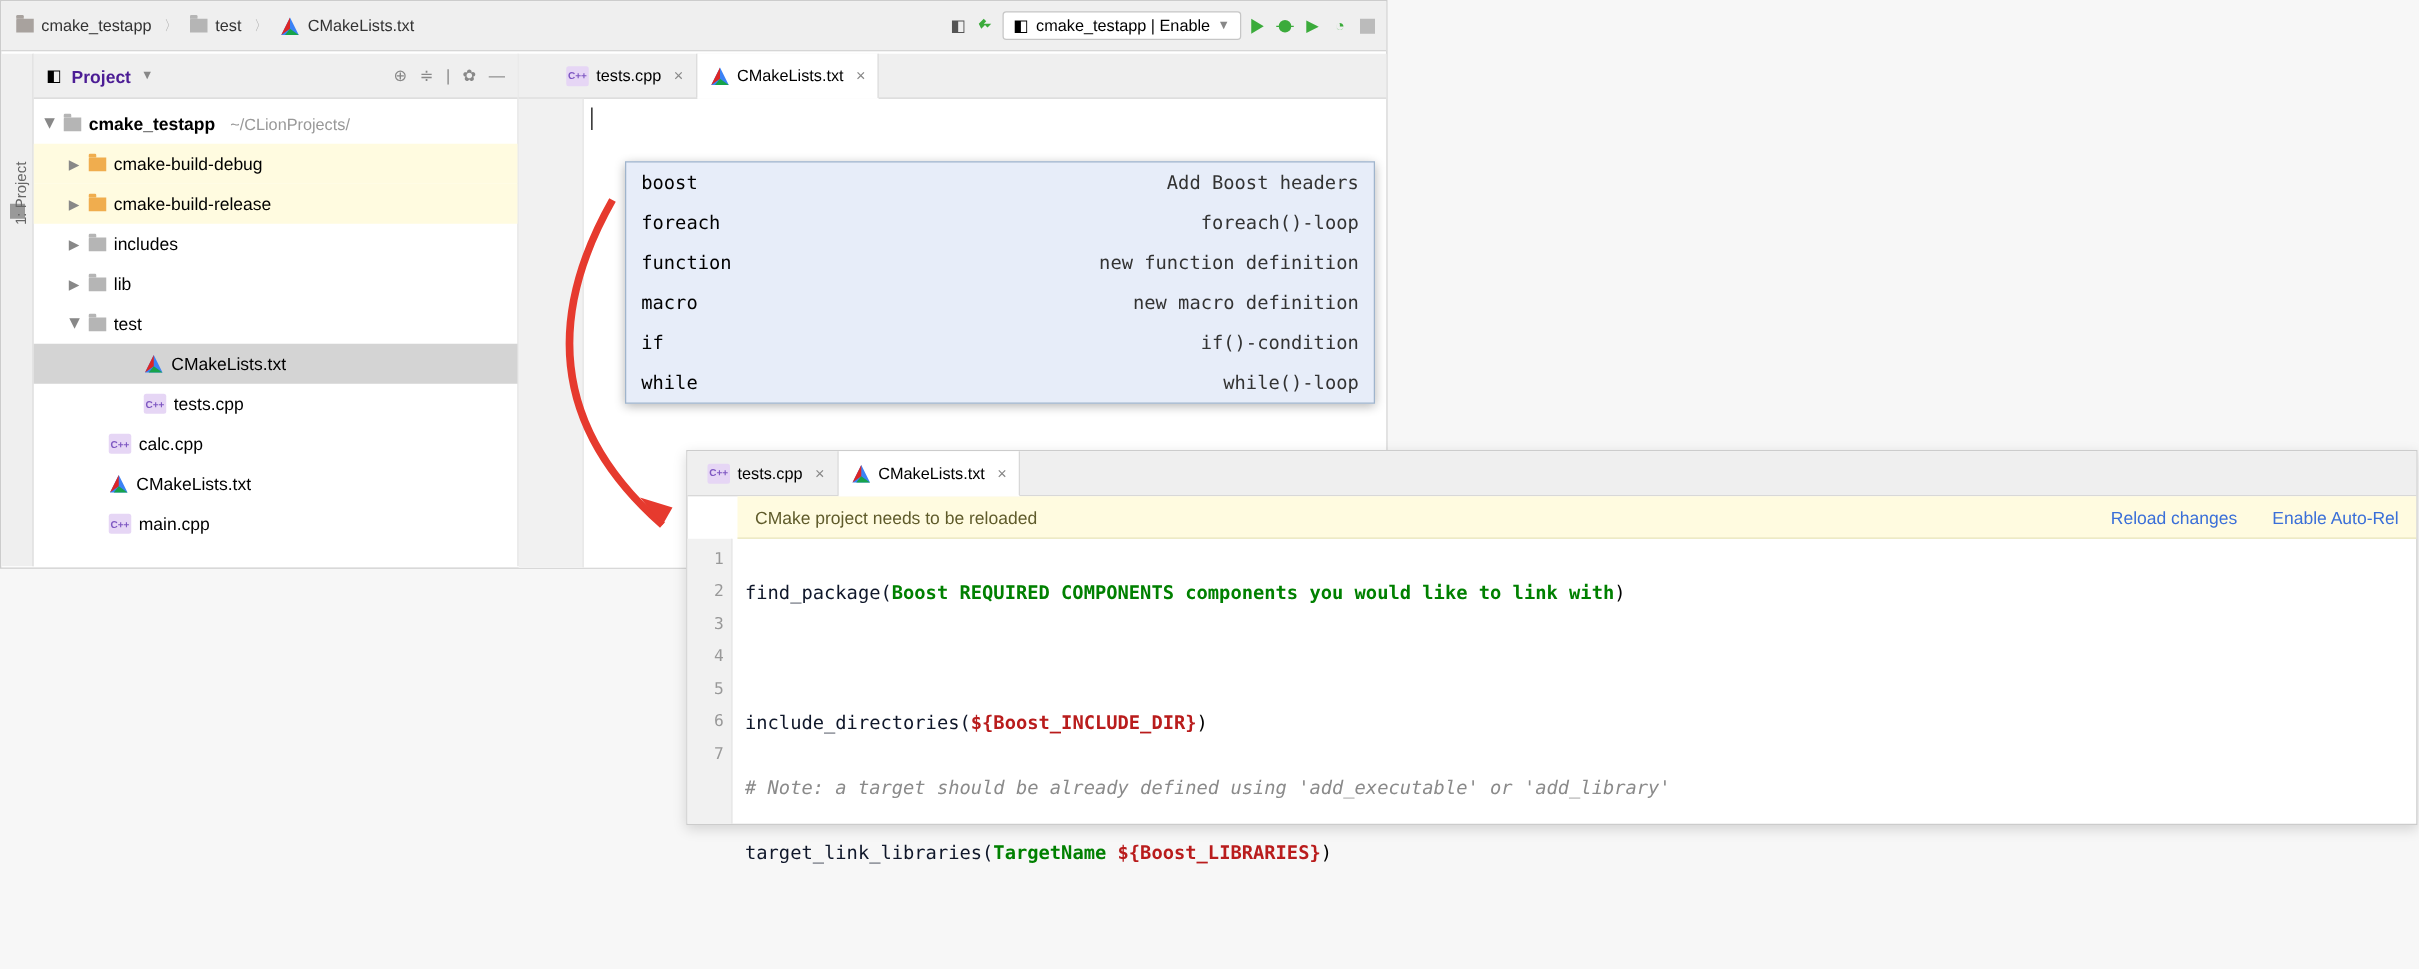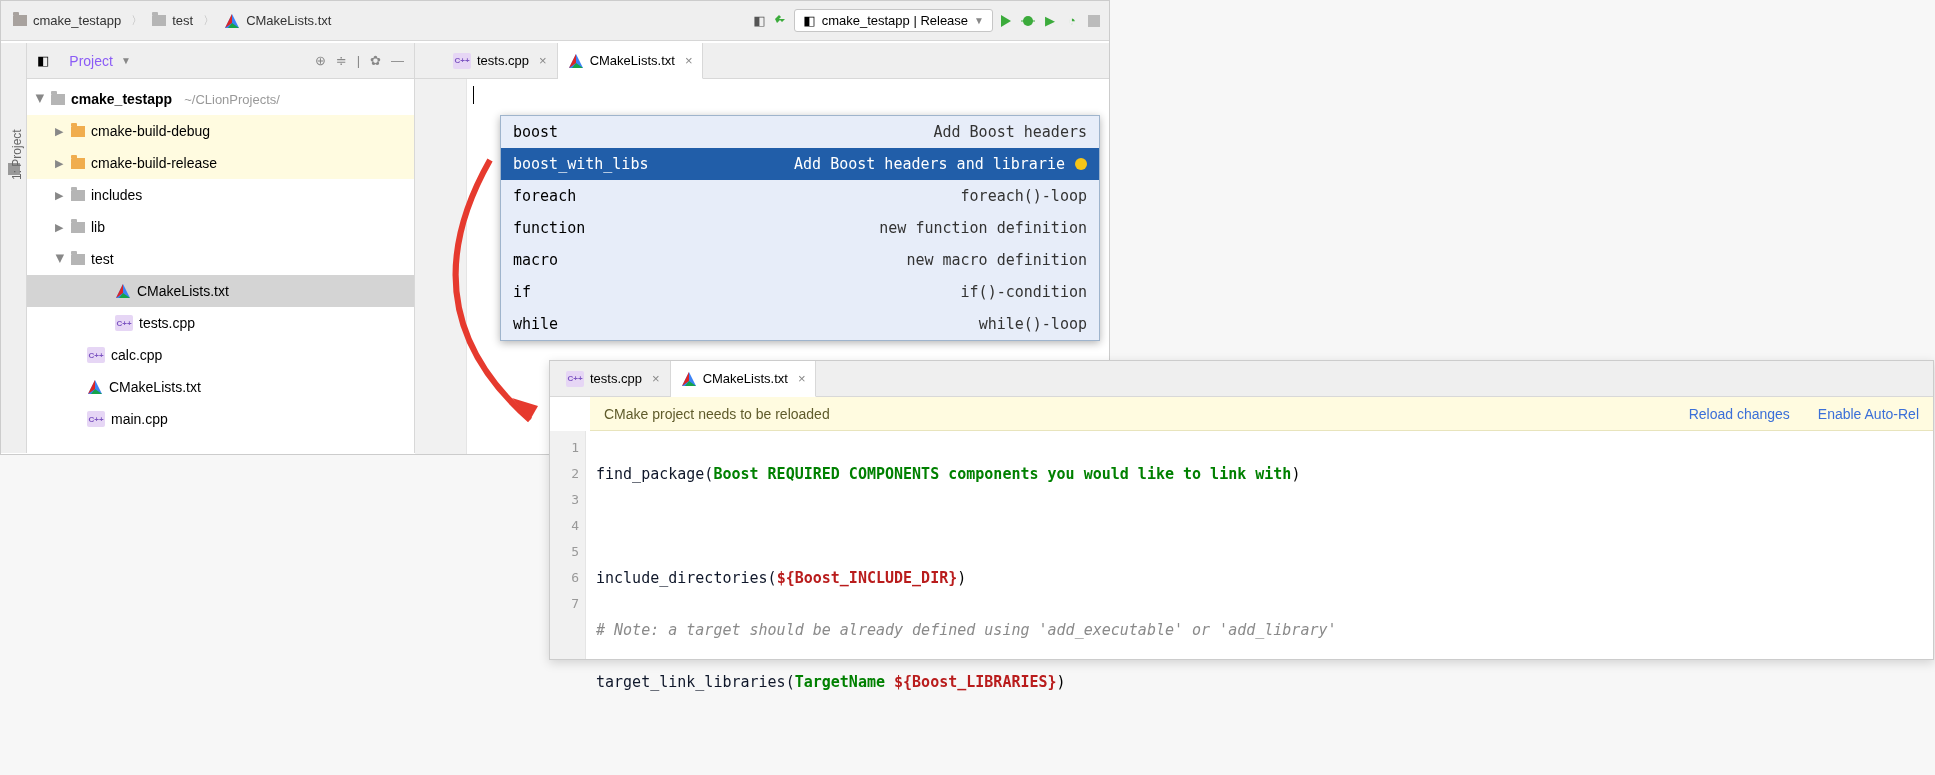--- a/index.html
+++ b/index.html
@@ -48,21 +48,21 @@
 .stop-sq { width:12px;height:12px;background:#bbb;}
 
 
 .side-tab { position:absolute;left:0;top:42px;width:26px;background:#efefef;border-right:1px solid #d8d8d8;height:410px;}
 .side-tab .lbl { transform:rotate(-90deg);transform-origin:center;position:absolute;top:90px;left:-24px;width:80px;font-size:12px;color:#666;}
 .side-tab .sq { width:12px;height:12px;background:#999;position:absolute;top:120px;left:7px;}
 
 
 .tree-panel { position:absolute;left:26px;top:42px;width:388px;height:410px;background:#fff;border-right:1px solid #d8d8d8;}
 .tree-header { height:36px;background:#efefef;border-bottom:1px solid #d8d8d8;display:flex;align-items:center;padding:0 10px;gap:8px;}
-.tree-header .title { font-size:14px;font-weight:400;color:#8b5cf6;margin-left:12px;}
+.tree-header .title { font-size:14px;font-weight:700;color:#4c1d95;}
 .tree-header .down { color:#888;font-size:10px;}
 .tree-header .tools { margin-left:auto;display:flex;gap:10px;color:#888;}
 .tree-body { padding:4px 0;}
 .tree-row { display:flex;align-items:center;height:32px;padding-left:8px;font-size:14px;cursor:pointer;gap:6px;}
 .tree-row .arrow { color:#888;width:10px;font-size:11px;}
 .tree-row .arrow.down { transform:rotate(90deg);}
 .tree-row.sel { background:#d4d4d4;}
 .tree-row.d1 { padding-left:28px;}
 .tree-row.d2 { padding-left:60px;}
 .tree-row.d3 { padding-left:88px;}
@@ -82,21 +82,21 @@
 .ed-tab.active { background:#fff;border-bottom:1px solid #fff;margin-bottom:-1px;}
 .close-x { color:#888;font-size:13px;margin-left:4px;}
 .gutter-top { position:absolute;left:0;top:36px;width:52px;bottom:0;background:#f1f1f1;border-right:1px solid #e5e5e5;}
 .editor-body { position:absolute;left:52px;top:36px;right:0;bottom:0;padding:6px;font-family:Menlo,Monaco,monospace;font-size:15px;}
 .cursor { width:1px;height:18px;background:#000;display:inline-block;vertical-align:middle;}
 
 
 .autocomplete {
   position:absolute;
   left:500px;
-  top:115px;
+  top:129px;
   width:600px;
   background:#e7edf9;
   border:1px solid #9fb4cc;
   box-shadow:0 2px 8px rgba(0,0,0,0.3);
   font-family:Menlo,Monaco,monospace;
   font-size:15px;
 }
 .ac-row { display:flex;align-items:center;height:32px;padding:0 12px;gap:10px;}
 .ac-row.sel { background:#215ea9;color:#fff;}
 .ac-row.sel .desc { color:#fff;}
@@ -161,21 +161,21 @@
     </div>
     <div class="spacer"></div>
     <span class="tool-ic dark">◧</span>
     <span class="tool-ic green">
         <svg width="18" height="18" viewBox="0 0 18 18">
           <path d="M3 7l4-4 2 2-2 2h6l-3 3-2-2-3 3z" fill="#3bab3b"></path>
         </svg>
       </span>
     <div class="run-config">
       <span>◧</span>
-      <span>cmake_testapp | Release</span>
+      <span>cmake_testapp | Enable</span>
       <span class="down" style="color:#888;font-size:10px;">▼</span>
     </div>
     <span class="tool-ic">
         <span class="play-tri"></span>
       </span>
     <span class="tool-ic green">
         <svg width="18" height="18" viewBox="0 0 18 18">
           <circle cx="9" cy="9" r="5" fill="#3bab3b"></circle>
           <line x1="2" y1="9" x2="5" y2="9" stroke="#3bab3b"></line>
           <line x1="13" y1="9" x2="16" y2="9" stroke="#3bab3b"></line>
@@ -297,25 +297,20 @@
       <span class="cursor"></span>
     </div>
   </div>
 </div>
 
 <div class="autocomplete">
   <div class="ac-row">
     <span>boost</span>
     <span class="desc">Add Boost headers</span>
   </div>
-  <div class="ac-row sel">
-    <span>boost_with_libs</span>
-    <span class="desc">Add Boost headers and librarie</span>
-    <span class="bulb"></span>
-  </div>
   <div class="ac-row">
     <span>foreach</span>
     <span class="desc">foreach()-loop</span>
   </div>
   <div class="ac-row">
     <span>function</span>
     <span class="desc">new function definition</span>
   </div>
   <div class="ac-row">
     <span>macro</span>

